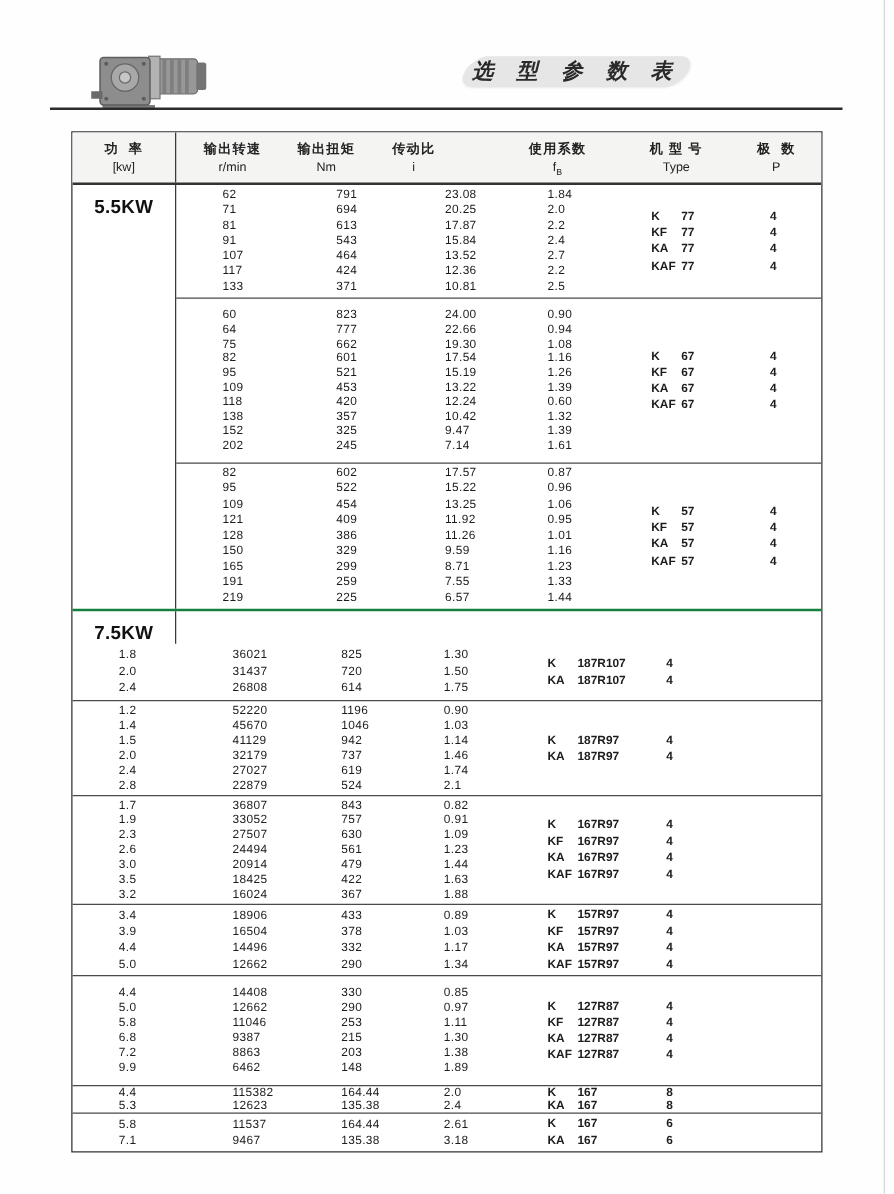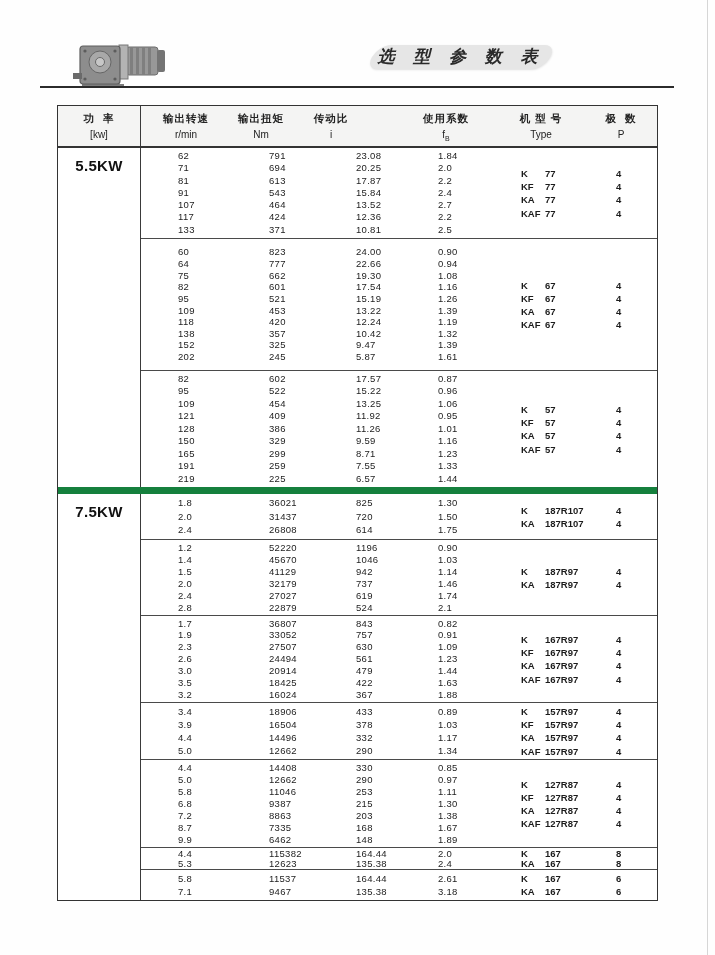--- a/index.html
+++ b/index.html
@@ -41,21 +41,21 @@
   .th-sub { font-size:10px; margin-top:3px; color:#222; }
   .th-sub sub { font-size:7px; }
   .thc-speed  { left:0;   width:90px; }
   .thc-torque { left:75px;  width:90px; }
   .thc-ratio  { left:145px; width:90px; }
   .thc-factor { left:255px; width:100px; }
   .thc-type   { left:350px; width:100px; }
   .thc-poles  { left:440px; width:80px; }
 
   .section { display:flex; }
-  .section + .section { border-top:7px solid #15803d; }
+  .section + .section { border-top:2px solid #15803d;flex-direction:column; }
   .power-cell { width:83px; border-right:1px solid #3a3a3a; text-align:center; }
   .power-text { font-size:15px; font-weight:bold; padding-top:9px; color:#111; letter-spacing:0.3px; }
   .blocks { flex:1; }
   .block { position:relative; display:flex; flex-direction:column; justify-content:center; }
   .block + .block { border-top:1px solid #4a4a4a; }
 
   .row { position:relative; }
   .cell { position:absolute; top:0; font-size:9.5px; letter-spacing:0.3px; color:#1c1c1c; }
   .c-speed  { left:37px; }
   .c-torque { left:128px; }
@@ -220,38 +220,38 @@
               <div class="row" style="height: 11.6364px; line-height: 11.6364px;">
                 <span class="cell c-speed">109</span>
                 <span class="cell c-torque">453</span>
                 <span class="cell c-ratio">13.22</span>
                 <span class="cell c-factor">1.39</span>
               </div>
               <div class="row" style="height: 11.6364px; line-height: 11.6364px;">
                 <span class="cell c-speed">118</span>
                 <span class="cell c-torque">420</span>
                 <span class="cell c-ratio">12.24</span>
-                <span class="cell c-factor">1.19</span>
+                <span class="cell c-factor">0.60</span>
               </div>
               <div class="row" style="height: 11.6364px; line-height: 11.6364px;">
                 <span class="cell c-speed">138</span>
                 <span class="cell c-torque">357</span>
                 <span class="cell c-ratio">10.42</span>
                 <span class="cell c-factor">1.32</span>
               </div>
               <div class="row" style="height: 11.6364px; line-height: 11.6364px;">
                 <span class="cell c-speed">152</span>
                 <span class="cell c-torque">325</span>
                 <span class="cell c-ratio">9.47</span>
                 <span class="cell c-factor">1.39</span>
               </div>
               <div class="row" style="height: 11.6364px; line-height: 11.6364px;">
                 <span class="cell c-speed">202</span>
                 <span class="cell c-torque">245</span>
-                <span class="cell c-ratio">5.87</span>
+                <span class="cell c-ratio">7.14</span>
                 <span class="cell c-factor">1.61</span>
               </div>
               <div class="type-block">
                 <div class="type-line" style="height: 13.2px; line-height: 13.2px;"><span class="t-prefix">K</span><span class="t-model">67</span><span class="t-pole">4</span></div>
                 <div class="type-line" style="height: 13.2px; line-height: 13.2px;"><span class="t-prefix">KF</span><span class="t-model">67</span><span class="t-pole">4</span></div>
                 <div class="type-line" style="height: 13.2px; line-height: 13.2px;"><span class="t-prefix">KA</span><span class="t-model">67</span><span class="t-pole">4</span></div>
                 <div class="type-line" style="height: 13.2px; line-height: 13.2px;"><span class="t-prefix">KAF</span><span class="t-model">67</span><span class="t-pole">4</span></div>
               </div>
             </div>
             <div class="block" style="height: 117px;">
@@ -496,26 +496,20 @@
                 <span class="cell c-ratio">215</span>
                 <span class="cell c-factor">1.30</span>
               </div>
               <div class="row" style="height: 12px; line-height: 12px;">
                 <span class="cell c-speed">7.2</span>
                 <span class="cell c-torque">8863</span>
                 <span class="cell c-ratio">203</span>
                 <span class="cell c-factor">1.38</span>
               </div>
               <div class="row" style="height: 12px; line-height: 12px;">
-                <span class="cell c-speed">8.7</span>
-                <span class="cell c-torque">7335</span>
-                <span class="cell c-ratio">168</span>
-                <span class="cell c-factor">1.67</span>
-              </div>
-              <div class="row" style="height: 12px; line-height: 12px;">
                 <span class="cell c-speed">9.9</span>
                 <span class="cell c-torque">6462</span>
                 <span class="cell c-ratio">148</span>
                 <span class="cell c-factor">1.89</span>
               </div>
               <div class="type-block">
                 <div class="type-line" style="height: 13.2px; line-height: 13.2px;"><span class="t-prefix">K</span><span class="t-model">127R87</span><span class="t-pole">4</span></div>
                 <div class="type-line" style="height: 13.2px; line-height: 13.2px;"><span class="t-prefix">KF</span><span class="t-model">127R87</span><span class="t-pole">4</span></div>
                 <div class="type-line" style="height: 13.2px; line-height: 13.2px;"><span class="t-prefix">KA</span><span class="t-model">127R87</span><span class="t-pole">4</span></div>
                 <div class="type-line" style="height: 13.2px; line-height: 13.2px;"><span class="t-prefix">KAF</span><span class="t-model">127R87</span><span class="t-pole">4</span></div>

